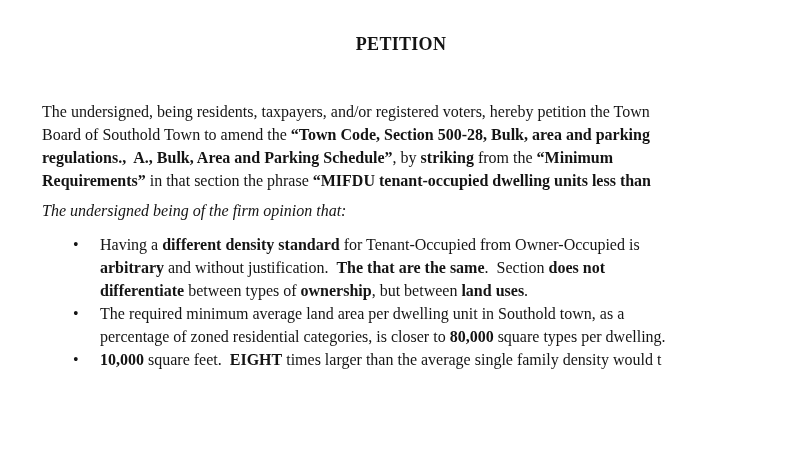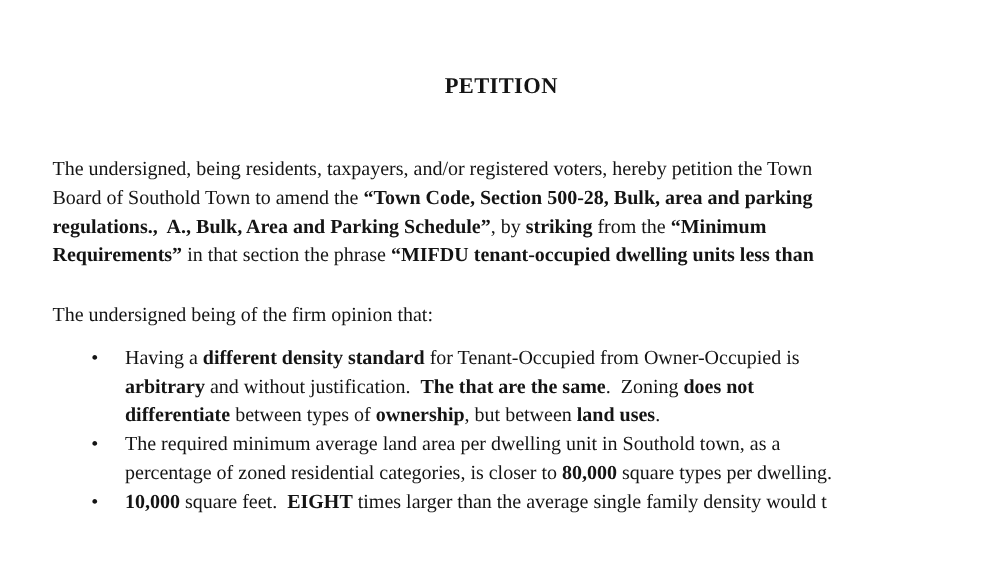--- a/index.html
+++ b/index.html
@@ -11,34 +11,34 @@
     width: 800px;
     height: 450px;
     overflow: hidden;
     color: #141414;
     font-family: "Liberation Serif", "DejaVu Serif", serif;
   }
   .page {
     box-sizing: border-box;
     width: 800px;
     height: 450px;
-    padding: 56px 40px 0 42px;
+    padding: 32px 40px 0 42px;
     background: #ffffff;
   }
   .title {
     margin: 0;
     font-size: 18px;
     line-height: 24px;
     font-weight: bold;
     text-align: center;
     letter-spacing: 0.3px;
   }
   .para { margin: 0; }
   .para-intro   { margin-top: 44px; }
-  .para-opinion { margin-top: 25px; }
+  .para-opinion { margin-top: 7px; font-style: italic; }
   .bullet-list  { margin-top: 11px; }
   .line {
     font-size: 16px;
     line-height: 23px;
     white-space: pre;
   }
   .b, .line .b { font-weight: bold; }
   .bullet-item {
     position: relative;
     padding-left: 58px;
@@ -67,21 +67,21 @@
 
   <div class="para para-opinion">
     <div class="line"><span>The undersigned being of the firm opinion that:</span></div>
   </div>
 
   <div class="bullet-list">
 
     <div class="bullet-item">
       <span class="bullet-marker">•</span>
       <div class="line"><span>Having a </span><span class="b">different density standard</span><span> for Tenant-Occupied from Owner-Occupied is</span></div>
-      <div class="line"><span class="b">arbitrary</span><span> and without justification.  </span><span class="b">The that are the same</span><span>.  Zoning </span><span class="b">does not</span></div>
+      <div class="line"><span class="b">arbitrary</span><span> and without justification.  </span><span class="b">The that are the same</span><span>.  Section </span><span class="b">does not</span></div>
       <div class="line"><span class="b">differentiate</span><span> between types of </span><span class="b">ownership</span><span>, but between </span><span class="b">land uses</span><span>.</span></div>
     </div>
 
     <div class="bullet-item">
       <span class="bullet-marker">•</span>
       <div class="line"><span>The required minimum average land area per dwelling unit in Southold town, as a</span></div>
       <div class="line"><span>percentage of zoned residential categories, is closer to </span><span class="b">80,000</span><span> square types per dwelling.</span></div>
     </div>
 
     <div class="bullet-item">

